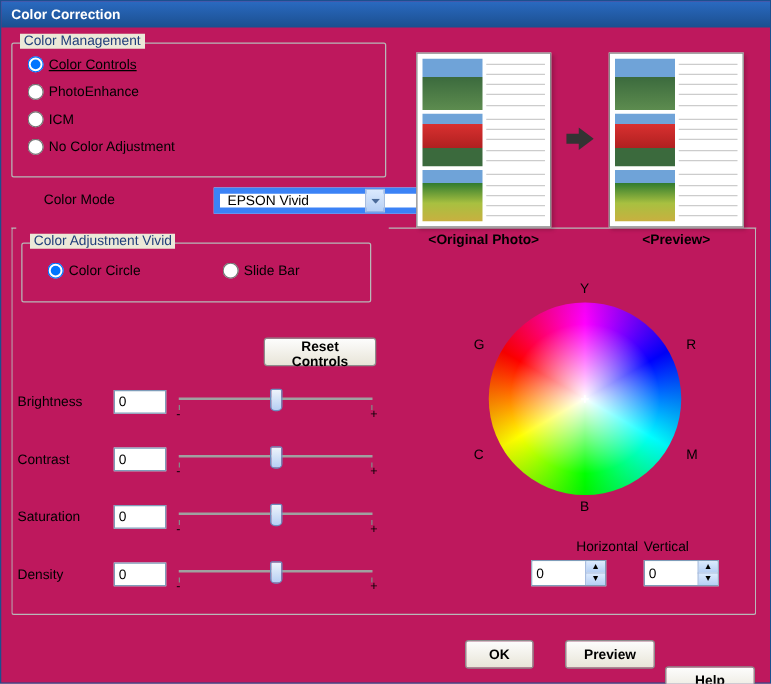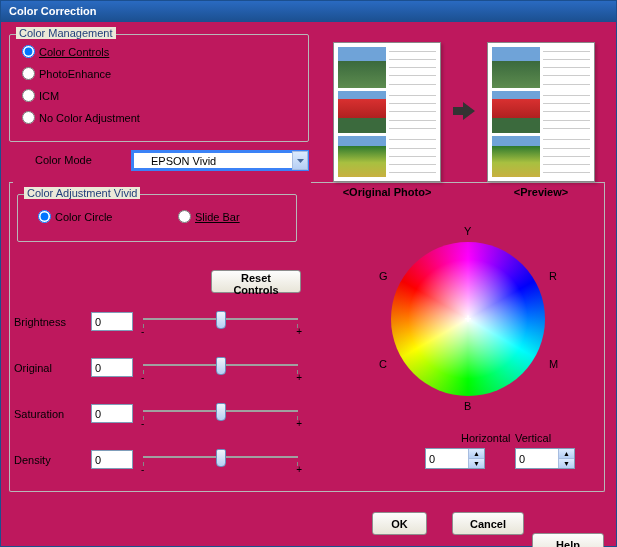--- a/index.html
+++ b/index.html
@@ -6,21 +6,21 @@
 body { margin: 0; background: #fff; }
 .window { width: 617px; height: 547px; border: 1px solid #1b4f8f; background: #be185d; position: relative; }
 .titlebar { height: 21px; background: linear-gradient(#2a6ac1,#1b4f8f); color: #fff; font-weight: bold; padding: 3px 8px; font-size: 12px; }
 .content { position: absolute; top: 21px; left: 0; right: 0; bottom: 0; }
 .fieldset { position: absolute; border: 1px solid #b8b8b8; border-radius: 2px; }
 .legend { position: absolute; top: -8px; left: 6px; background: #ece9d8; padding: 0 3px; color: #213f7a; font-size: 11px; }
 .radio { position: absolute; display: flex; align-items: center; gap: 4px; }
 .radio input { margin: 0; }
 .underline { text-decoration: underline; }
 .lbl { position: absolute; }
-.select { position: absolute; height: 21px; background: #fff; border: 3px solid #3b82f6; appearance: none; padding: 0 18px 0 17px; }
+.select { position: absolute; height: 21px; background: #fff; border: 5px solid #3b82f6; appearance: none; padding: 0 18px 0 6px; margin-left: 40px; }
 .select-arrow { position: absolute; width: 16px; height: 19px; right: 1px; top: 1px; background: linear-gradient(#dbeafe,#b6cff4); border: 1px solid #a7bde0; display: flex; justify-content: center; align-items: center; pointer-events: none; }
 .btn { position: absolute; height: 23px; background: linear-gradient(#fdfdfd,#e8e5d8); border: 1px solid #8d8d8d; border-radius: 3px; cursor: pointer; color:#000;font-weight:bold; }
 .numbox { position: absolute; width: 42px; height: 19px; background: #fff; border: 1px solid #7f9db9; padding: 1px 3px; }
 .spinbox { position: absolute; width: 60px; height: 21px; background: #fff; border: 1px solid #7f9db9; display: flex; }
 .spinbox input { border: 0; width: 42px; padding: 0 3px; outline: none; }
 .spinbtns { width: 16px; display: flex; flex-direction: column; }
 .spinbtns div { flex: 1; background: linear-gradient(#dbeafe,#b6cff4); border-left: 1px solid #a7bde0; font-size: 7px; display: flex; align-items: center; justify-content: center; cursor: pointer; }
 .spinbtns div:first-child { border-bottom: 1px solid #a7bde0; }
 .slider { position: absolute; height: 24px; }
 .slider .track { position: absolute; left: 0; right: 0; top: 10px; height: 2px; background: #a0a0a0; }
@@ -83,41 +83,41 @@
           </svg>
       </div>
     </div>
 
     <div class="fieldset" style="left:16px; top:172px; width:280px; height:48px;">
       <span class="legend">Color Adjustment Vivid</span>
       <label class="radio" style="left:20px; top:15px;">
         <input type="radio" name="cam" checked="" style="">
         <span>Color Circle</span>
       </label>
-      <label class="radio" style="left:160px; top:15px;text-decoration:underline;">
+      <label class="radio" style="left:160px; top:15px;">
         <input type="radio" name="cam" style="">
         <span>Slide Bar</span>
       </label>
     </div>
 
     <button class="btn" style="left:210px; top:248px; width:90px;">Reset Controls</button>
 
     <span class="lbl" style="left:13px; top:294px;">Brightness</span>
     <input class="numbox" style="left: 90px; top: 290px;" value="0">
     <div class="slider" style="left:142px; top:286px; width:155px;">
       <div class="track"></div>
         <div class="tick" style="left:0"></div>
         <div class="tick" style="left:50%"></div>
         <div class="tick" style="right:0"></div>
       <div class="thumb" style="left:50%"></div>
         <span class="minus">-</span>
         <span class="plus">+</span>
     </div>
 
-    <span class="lbl" style="left:13px; top:340px;">Original</span>
+    <span class="lbl" style="left:13px; top:340px;">Contrast</span>
     <input class="numbox" style="left: 90px; top: 336px;" value="0">
     <div class="slider" style="left:142px; top:332px; width:155px;">
       <div class="track"></div>
         <div class="tick" style="left:0"></div>
         <div class="tick" style="left:50%"></div>
         <div class="tick" style="right:0"></div>
       <div class="thumb" style="left:50%"></div>
         <span class="minus">-</span>
         <span class="plus">+</span>
     </div>
@@ -241,17 +241,17 @@
     <span class="lbl" style="left:514px; top:410px;">Vertical</span>
     <div class="spinbox" style="left:514px; top:426px;">
       <input value="0" style="">
       <div class="spinbtns">
           <div>▲</div>
           <div>▼</div>
         </div>
     </div>
 
     <button class="btn" style="left:371px; top:490px; width:55px;">OK</button>
-    <button class="btn" style="left:451px; top:490px; width:72px;">Cancel</button>
+    <button class="btn" style="left:451px; top:490px; width:72px;">Preview</button>
     <button class="btn" style="left:531px; top:490px; width:72px;margin-top:21px;">Help</button>
 
   </div>
 </div>
 
 </body></html>

